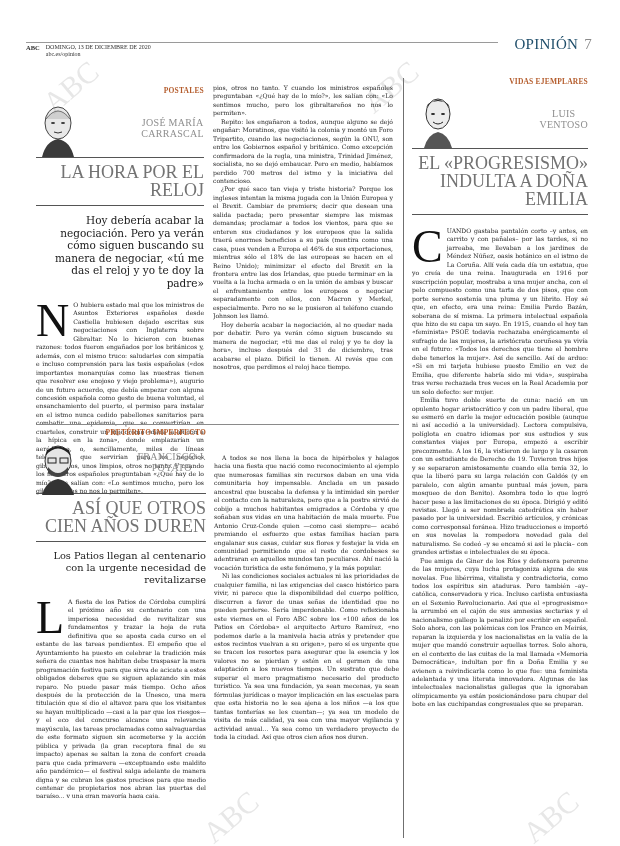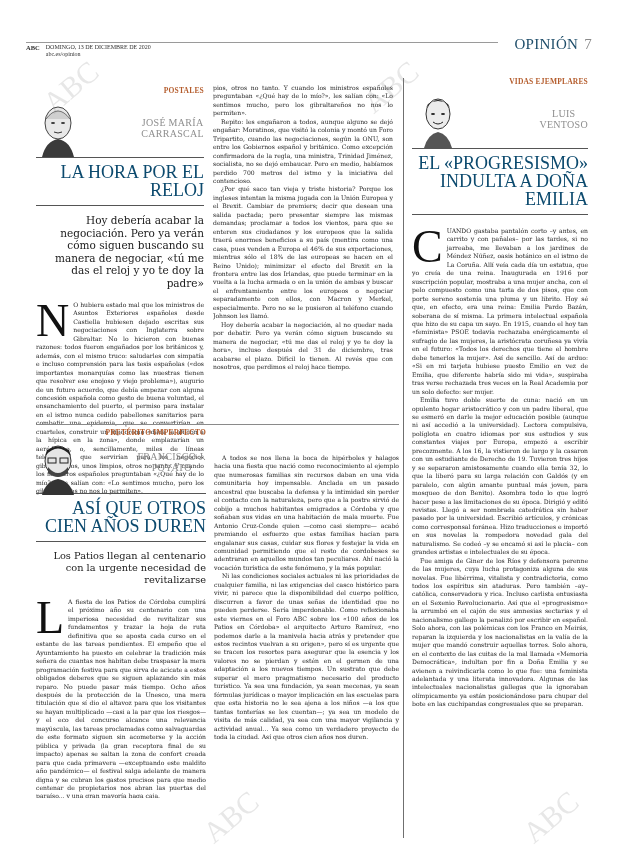--- a/index.html
+++ b/index.html
@@ -16,21 +16,21 @@
   .col-a { left: 36px; top: 74px; width: 168px; }
   .col-b { left: 213px; top: 84px; width: 180px; }
   .col-c { left: 412px; top: 74px; width: 176px; }
   .vrule { position: absolute; left: 403px; top: 78px; width: 1px; height: 760px; background: #6f6f6f; }
 
   .kicker { font-family: "Liberation Serif", serif; font-weight: bold; font-size: 7.5px; color: #b45c2c; text-align: right; letter-spacing: 0.2px; }
   .author-row { position: relative; height: 62px; }
   .portrait { position: absolute; left: 0; top: 6px; width: 44px; height: 56px; }
   .author { position: absolute; right: 0; font-family: "Liberation Serif", serif; font-size: 10px; line-height: 11px; color: #8e8e8e; text-align: center; letter-spacing: 0.3px; }
   .hr { border-top: 1px solid #555; }
-  .headline { font-family: "Liberation Serif", serif; font-size: 18px; line-height: 18px; text-align: right; color: #0c4a6e; padding: 5px 0 6px; }
+  .headline { font-family: "Liberation Serif", serif; font-size: 18px; line-height: 18px; text-align: right; color: #737373; padding: 5px 0 6px; }
   .subhead { font-family: "DejaVu Serif", serif; font-size: 10.5px; line-height: 12.5px; text-align: right; padding-top: 8px; color: #1a1a1a; }
 
   .body-text { font-family: "DejaVu Serif", serif; font-size: 6.1px; line-height: 8.45px; text-align: justify; hyphens: auto; color: #262626; }
   .body-text p { text-indent: 8px; }
   .body-text p.first { text-indent: 0; }
   .dropcap { float: left; font-family: "Liberation Serif", serif; font-size: 46px; line-height: 36px; margin: 2px 4px 0 0; color: #111; }
   .smallcaps-lead { font-variant: small-caps; }
 
   .section2 { position: absolute; left: 36px; top: 428px; width: 363px; }
   .section2-rule { position: absolute; left: 36px; top: 424px; width: 363px; border-top: 1px solid #8a8a8a; }

